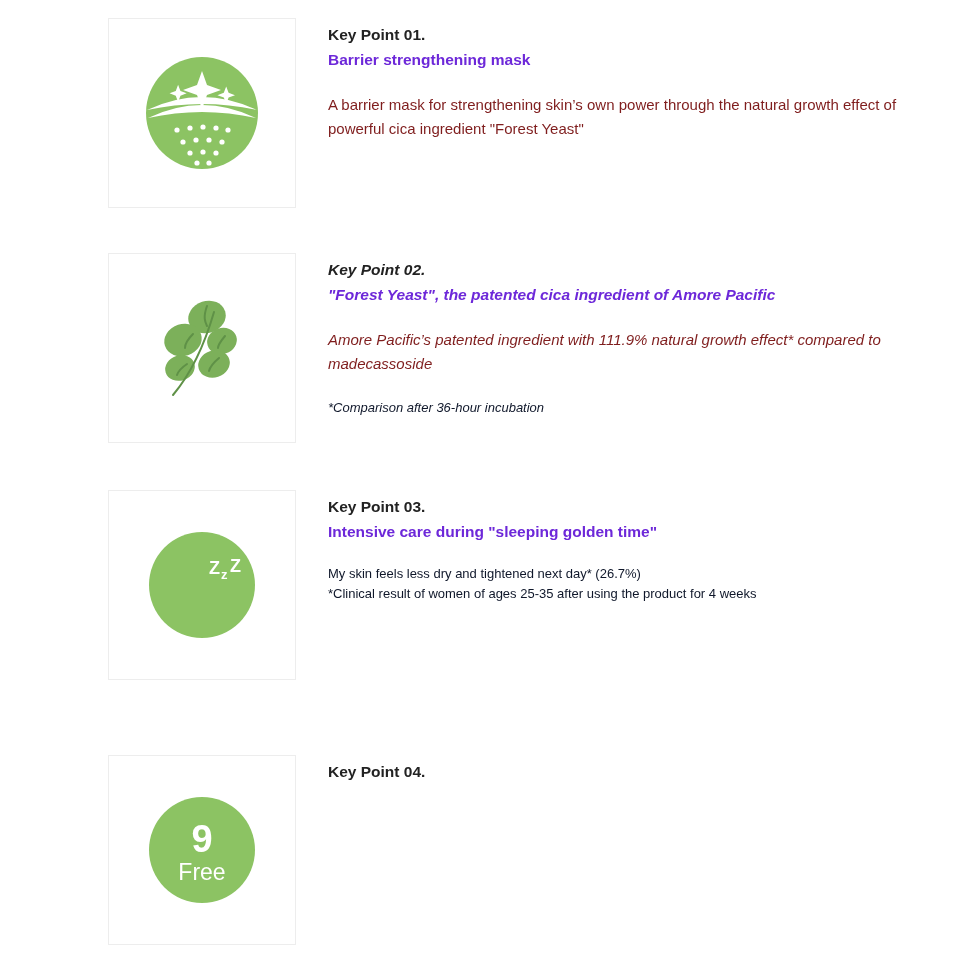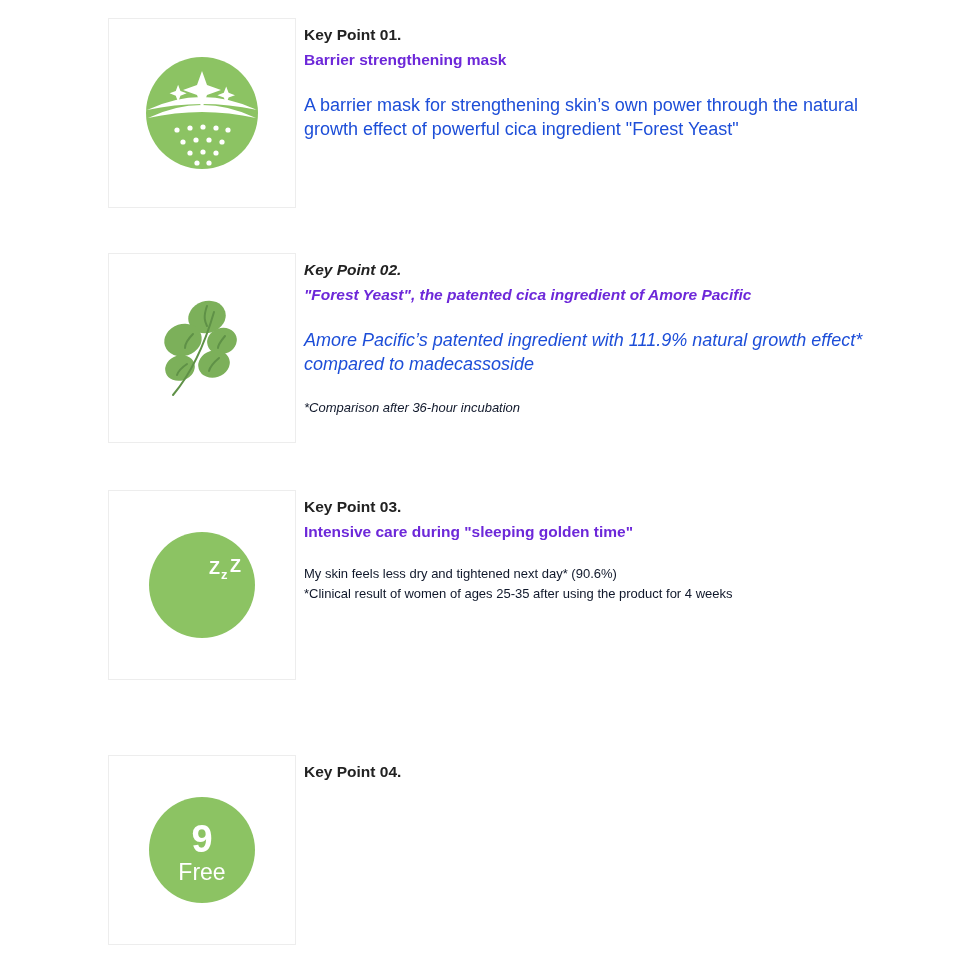--- a/index.html
+++ b/index.html
@@ -30,40 +30,40 @@
     height: 190px;
     border: 1px solid #ededed;
     background: #ffffff;
     box-sizing: border-box;
     display: flex;
     align-items: center;
     justify-content: center;
     flex: 0 0 auto;
   }
   .text-col {
-    margin-left: 8px;
+    margin-left: 32px;
     padding-top: 4px;
     width: 610px;
   }
   .kp-label {
     font-size: 15.5px;
     font-weight: bold;
     color: #222222;
     line-height: 25px;
     white-space: nowrap;
   }
   .kp-title {
     font-size: 15.5px;
     font-weight: bold;
     color: #6d28d9;
     line-height: 25px;
   }
   .kp-desc {
-    font-size: 18px;
-    color: #1d4ed8;
+    font-size: 15px;
+    color: #7f1d1d;
     line-height: 24px;
     margin-top: 21px;
   }
   .kp-note {
     font-size: 13px;
     color: #0f172a;
     line-height: 20px;
   }
   .note-gap {
     margin-top: 22px;
@@ -154,21 +154,21 @@
           <path d="M62 27 A31 31 0 1 0 62 89 A25 25 0 1 1 62 27 Z" fill="#ffffff"></path>
           <text x="62" y="44" font-family="Liberation Sans, sans-serif" font-size="18" font-weight="bold" fill="#ffffff">Z</text>
           <text x="74" y="49" font-family="Liberation Sans, sans-serif" font-size="13" font-weight="bold" fill="#ffffff">z</text>
           <text x="83" y="42" font-family="Liberation Sans, sans-serif" font-size="18" font-weight="bold" fill="#ffffff">Z</text>
         </svg>
       </span>
     </div>
     <div class="text-col">
       <div class="kp-label">Key Point 03.</div>
       <div class="kp-title">Intensive care during "sleeping golden time"</div>
-      <div class="kp-note note-tight">My skin feels less dry and tightened next day* (90.6%)</div>
+      <div class="kp-note note-tight">My skin feels less dry and tightened next day* (26.7%)</div>
       <div class="kp-note">*Clinical result of women of ages 25-35 after using the product for 4 weeks</div>
     </div>
   </div>
 
   <div class="keypoint-block" style="top:755px;">
     <div class="icon-box">
       <span>
         <svg width="110" height="110" viewBox="0 0 110 110" aria-hidden="true">
           <circle cx="55" cy="55" r="53" fill="#8cc363"></circle>
           <text x="55" y="57" text-anchor="middle" font-family="Liberation Sans, sans-serif" font-size="38" font-weight="bold" fill="#ffffff">9</text>

